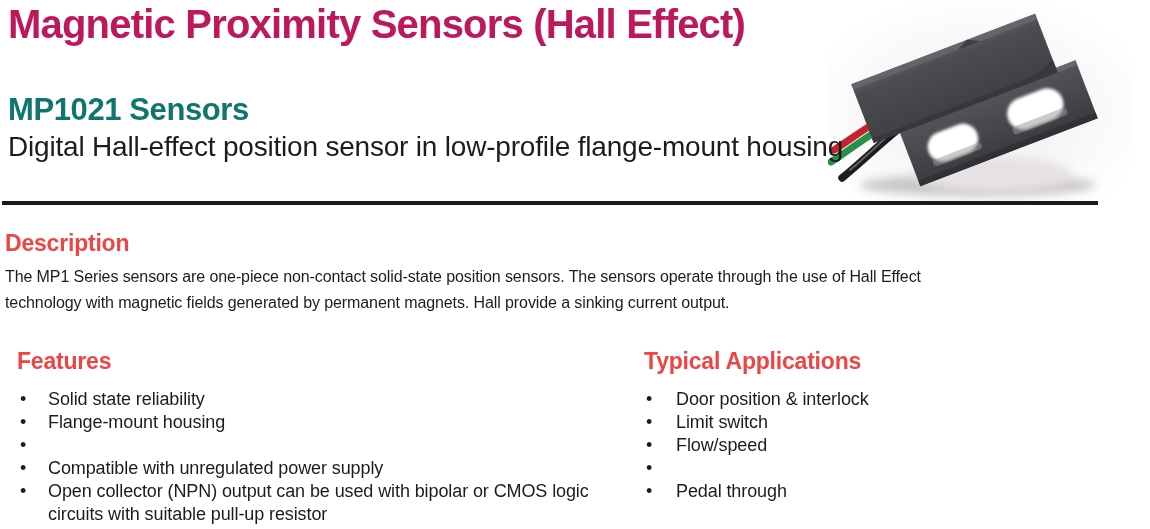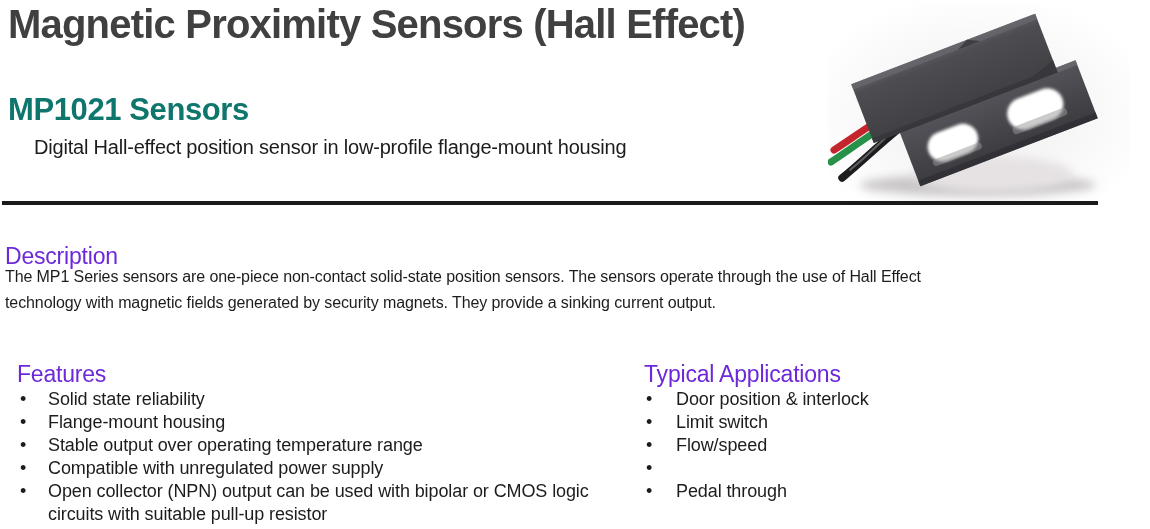--- a/index.html
+++ b/index.html
@@ -13,55 +13,53 @@
   }
   .abs { position: absolute; }
 
   .main-title {
     left: 8px; top: 0px;
     font-size: 40px;
     font-weight: bold;
     letter-spacing: -0.8px;
     line-height: 48px;
     white-space: nowrap;
-    color: #404040;
+    color: #be185d;
   }
   .product-name {
     left: 8px; top: 91px;
     font-size: 31px;
     font-weight: bold;
     letter-spacing: -0.4px;
     line-height: 38px;
     color: #0f766e;
   }
   .product-subtitle {
     left: 8px; top: 132px;
-    font-size: 20px;
+    font-size: 28px;
     line-height: 30px;
     letter-spacing: -0.2px;
     white-space: nowrap;
-    margin-left: 26px;
   }
   .product-photo {
     left: 828px; top: 2px;
     width: 302px; height: 202px;
   }
   .divider {
     left: 2px; top: 201px;
     width: 1096px; height: 4px;
     background: #1a1a1a;
   }
   .section-heading {
     font-size: 23px;
-    font-weight: normal;
+    font-weight: bold;
     letter-spacing: -0.2px;
     line-height: 28px;
-    color: #6d28d9;
+    color: #ef4444;
     white-space: nowrap;
-    margin-top: 13px;
   }
   .desc-heading { left: 5px; top: 229px; }
   .desc-body {
     left: 5px; top: 264px;
     font-size: 16px;
     line-height: 26px;
     letter-spacing: -0.1px;
   }
   .desc-line { white-space: nowrap; }
 
@@ -147,36 +145,35 @@
 </div>
 
 <h2 class="abs product-name">MP1021 Sensors</h2>
 <div class="abs product-subtitle">Digital Hall-effect position sensor in low-profile flange-mount housing</div>
 
 <div class="abs divider"></div>
 
 <h3 class="abs section-heading desc-heading">Description</h3>
 <div class="abs desc-body">
   <div class="desc-line">The MP1 Series sensors are one-piece non-contact solid-state position sensors. The sensors operate through the use of Hall Effect</div>
-  <div class="desc-line">technology with magnetic fields generated by security magnets. They provide a sinking current output.</div>
+  <div class="desc-line">technology with magnetic fields generated by permanent magnets. Hall provide a sinking current output.</div>
 </div>
 
 <h3 class="abs section-heading features-heading">Features</h3>
 <ul class="abs plain-list features-list">
   <li>
     <span class="bullet">•</span>
     <span class="li-text">Solid state reliability</span>
   </li>
   <li>
     <span class="bullet">•</span>
     <span class="li-text">Flange-mount housing</span>
   </li>
   <li>
     <span class="bullet">•</span>
-    <span class="li-text">Stable output over operating temperature range</span>
   </li>
   <li>
     <span class="bullet">•</span>
     <span class="li-text">Compatible with unregulated power supply</span>
   </li>
   <li>
     <span class="bullet">•</span>
     <span class="li-text">Open collector (NPN) output can be used with bipolar or CMOS logic circuits with suitable pull-up resistor</span>
   </li>
 </ul>

